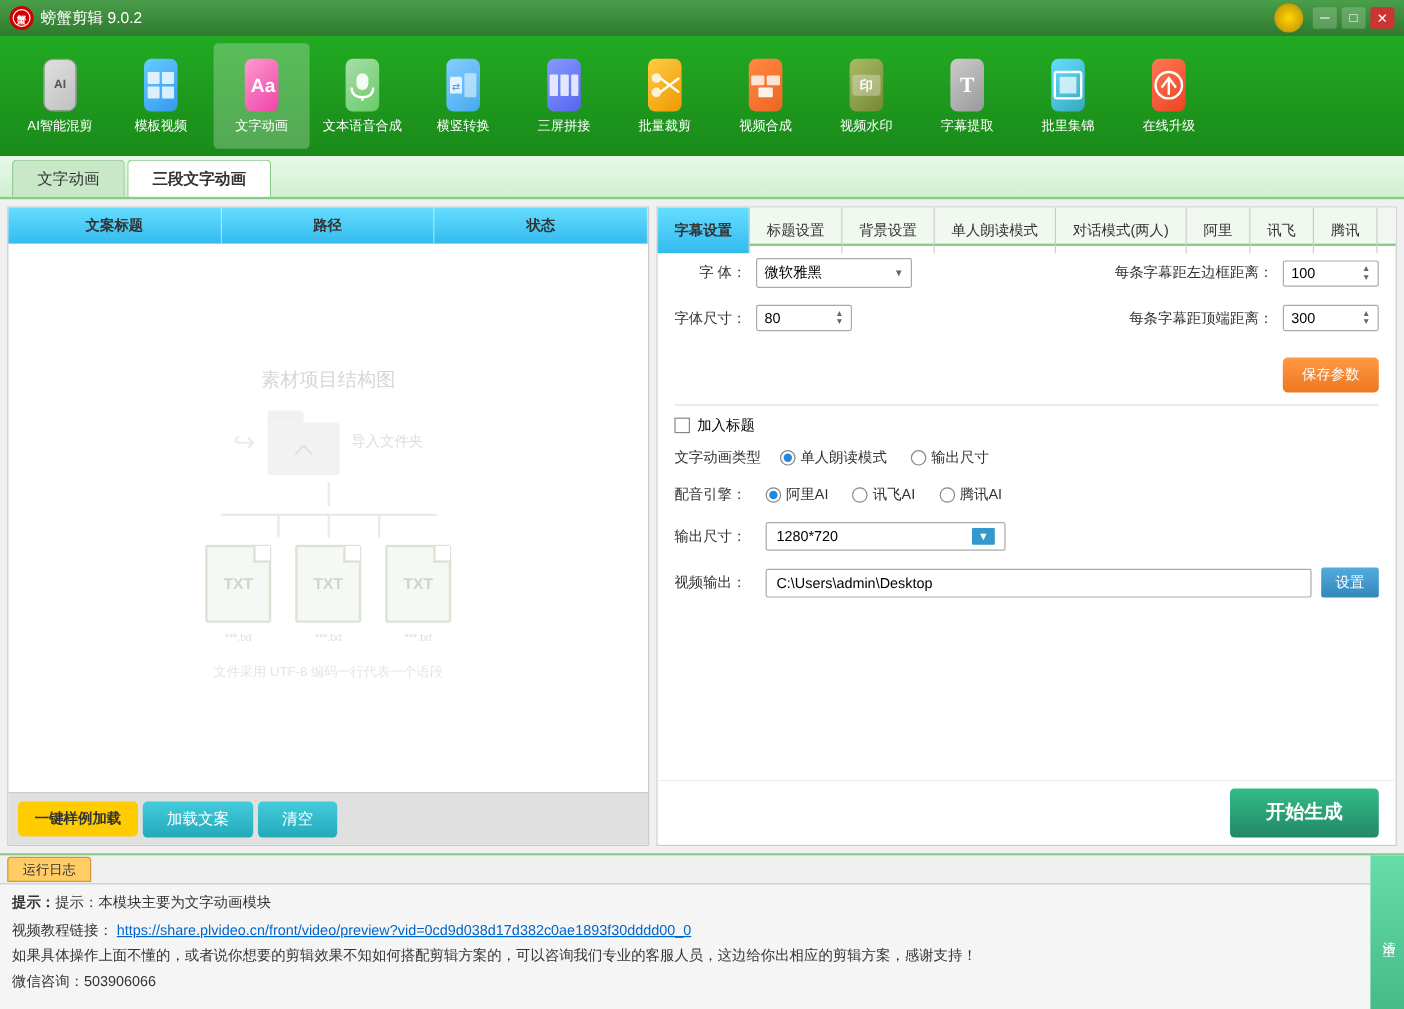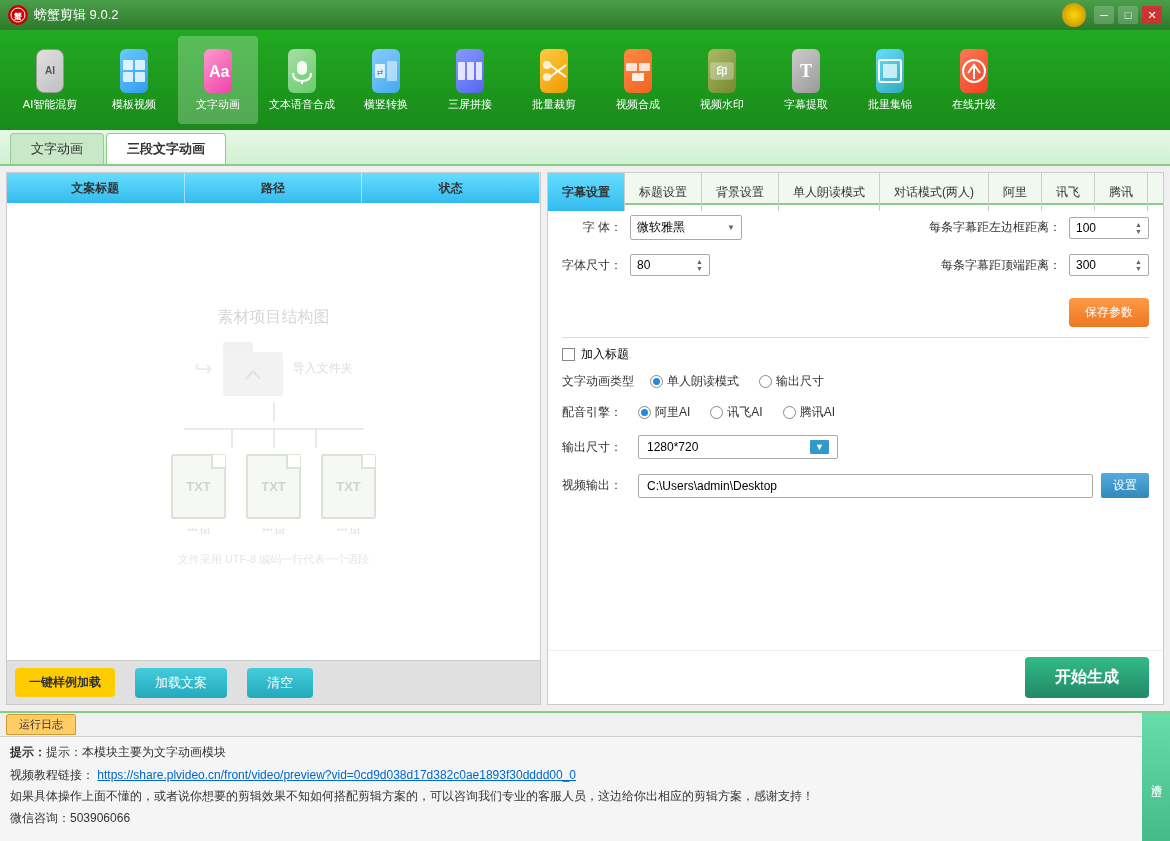--- a/index.html
+++ b/index.html
@@ -137,21 +137,21 @@
     .bottom-note { color: #bbb; font-size: 11px; margin-top: 10px; }
 
     
     .left-bottom {
       height: 44px;
       background: #e0e0e0;
       border-top: 1px solid #ccc;
       display: flex;
       align-items: center;
       padding: 0 8px;
-      gap: 20px;
+      gap: 4px;
     }
     .btn-sample { background: #ffcc00; color: #333; border: none; padding: 6px 14px; border-radius: 4px; cursor: pointer; font-size: 12px; font-weight: bold; }
     .btn-load { background: linear-gradient(to bottom, #44ccdd, #22aabb); color: white; border: none; padding: 6px 20px; border-radius: 4px; cursor: pointer; font-size: 13px; }
     .btn-clear-left { background: linear-gradient(to bottom, #44ccdd, #22aabb); color: white; border: none; padding: 6px 20px; border-radius: 4px; cursor: pointer; font-size: 13px; }
 
     
     .right-panel {
       flex: 1;
       background: white;
       border: 1px solid #ccc;
@@ -184,21 +184,21 @@
     .form-row { display: flex; align-items: center; margin-bottom: 14px; gap: 8px; }
     .form-label { color: #333; font-size: 12px; width: 60px; text-align: right; }
     .form-label-wide { color: #333; font-size: 12px; width: 140px; text-align: right; }
 
     .select-box {
       background: white;
       border: 1px solid #aaa;
       border-radius: 2px;
       padding: 3px 6px;
       font-size: 12px;
-      width: 112px;
+      width: 130px;
       display: flex;
       align-items: center;
       justify-content: space-between;
     }
     .select-arrow { color: #666; font-size: 8px; }
 
     .spinbox {
       background: white;
       border: 1px solid #aaa;
       border-radius: 2px;

